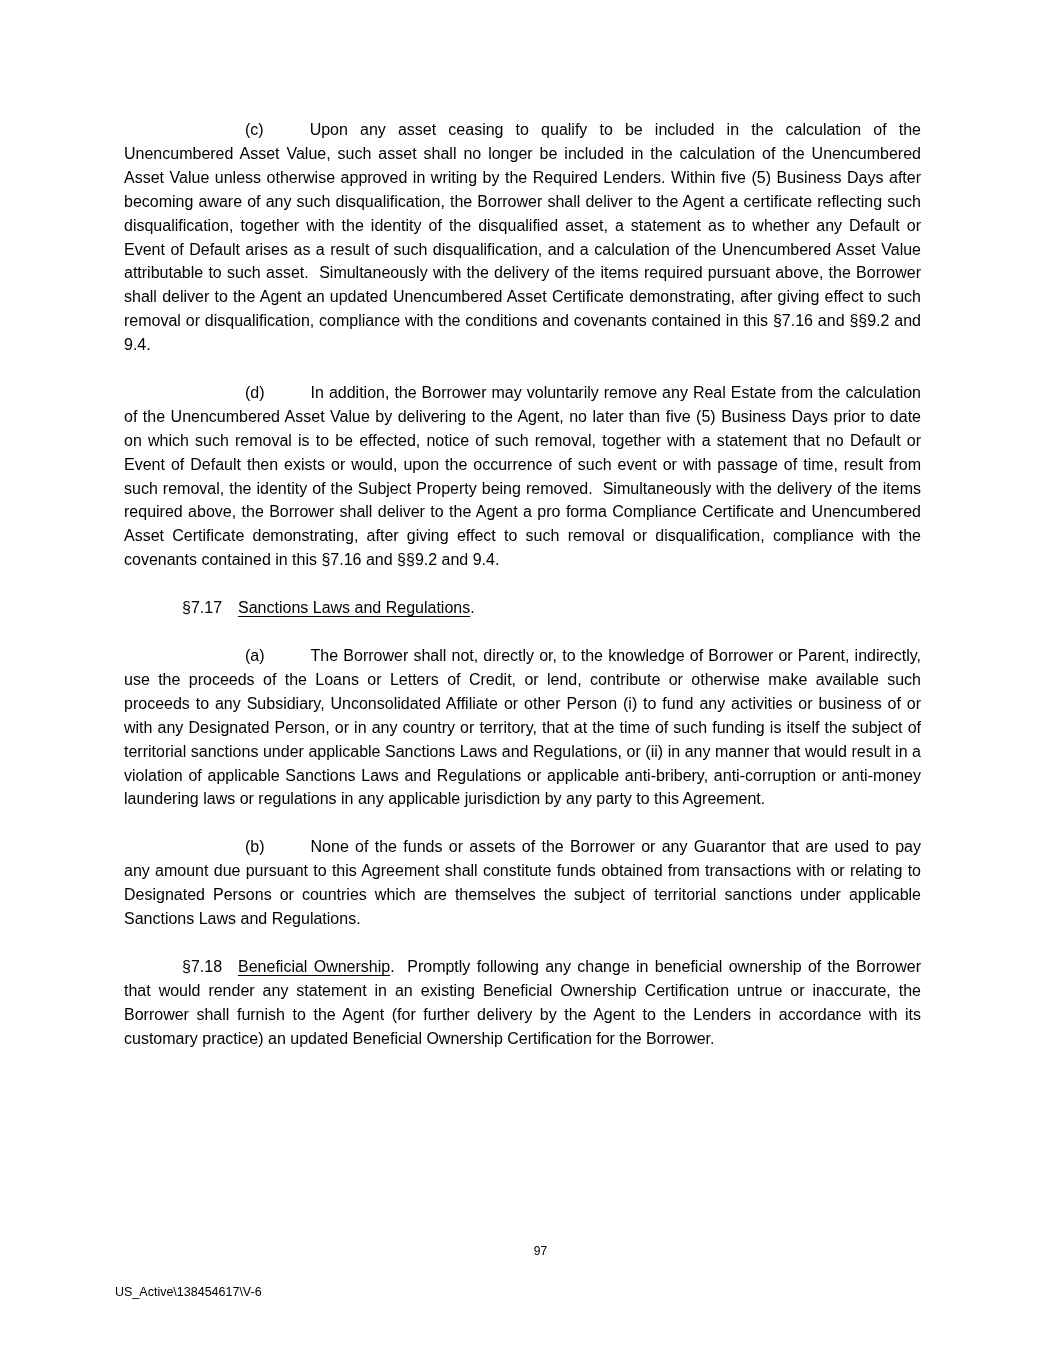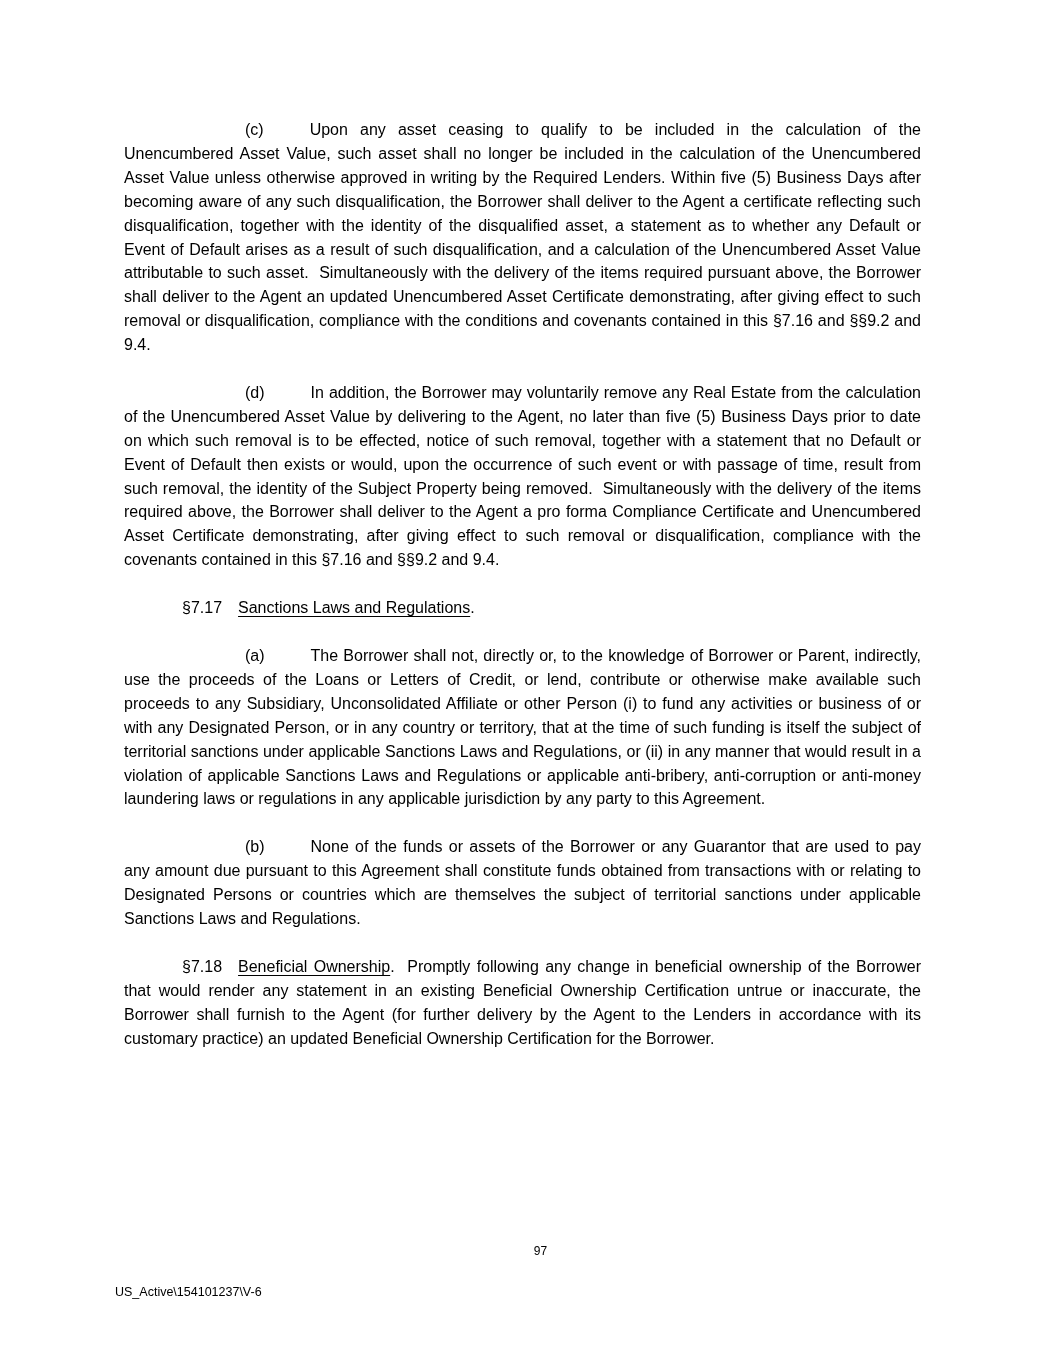--- a/index.html
+++ b/index.html
@@ -76,15 +76,15 @@
   <p class="heading"><span class="secnum">§7.17</span><span class="underlined">Sanctions Laws and Regulations</span><span>.</span></p>
 
   <p class="sub"><span class="plabel">(a)</span><span>The Borrower shall not, directly or, to the knowledge of Borrower or Parent, indirectly, use the proceeds of the Loans or Letters of Credit, or lend, contribute or otherwise make available such proceeds to any Subsidiary, Unconsolidated Affiliate or other Person (i) to fund any activities or business of or with any Designated Person, or in any country or territory, that at the time of such funding is itself the subject of territorial sanctions under applicable Sanctions Laws and Regulations, or (ii) in any manner that would result in a violation of applicable Sanctions Laws and Regulations or applicable anti-bribery, anti-corruption or anti-money laundering laws or regulations in any applicable jurisdiction by any party to this Agreement.</span></p>
 
   <p class="sub"><span class="plabel">(b)</span><span>None of the funds or assets of the Borrower or any Guarantor that are used to pay any amount due pursuant to this Agreement shall constitute funds obtained from transactions with or relating to Designated Persons or countries which are themselves the subject of territorial sanctions under applicable Sanctions Laws and Regulations.</span></p>
 
   <p class="runin"><span class="secnum">§7.18</span><span class="underlined">Beneficial Ownership</span><span>.&nbsp; Promptly following any change in beneficial ownership of the Borrower that would render any statement in an existing Beneficial Ownership Certification untrue or inaccurate, the Borrower shall furnish to the Agent (for further delivery by the Agent to the Lenders in accordance with its customary practice) an updated Beneficial Ownership Certification for the Borrower.</span></p>
 
   <div class="pagenum">97</div>
 
-  <div class="footerid">US_Active\154101237\V-6</div>
+  <div class="footerid">US_Active\138454617\V-6</div>
 
 </div>
 
 </body></html>

